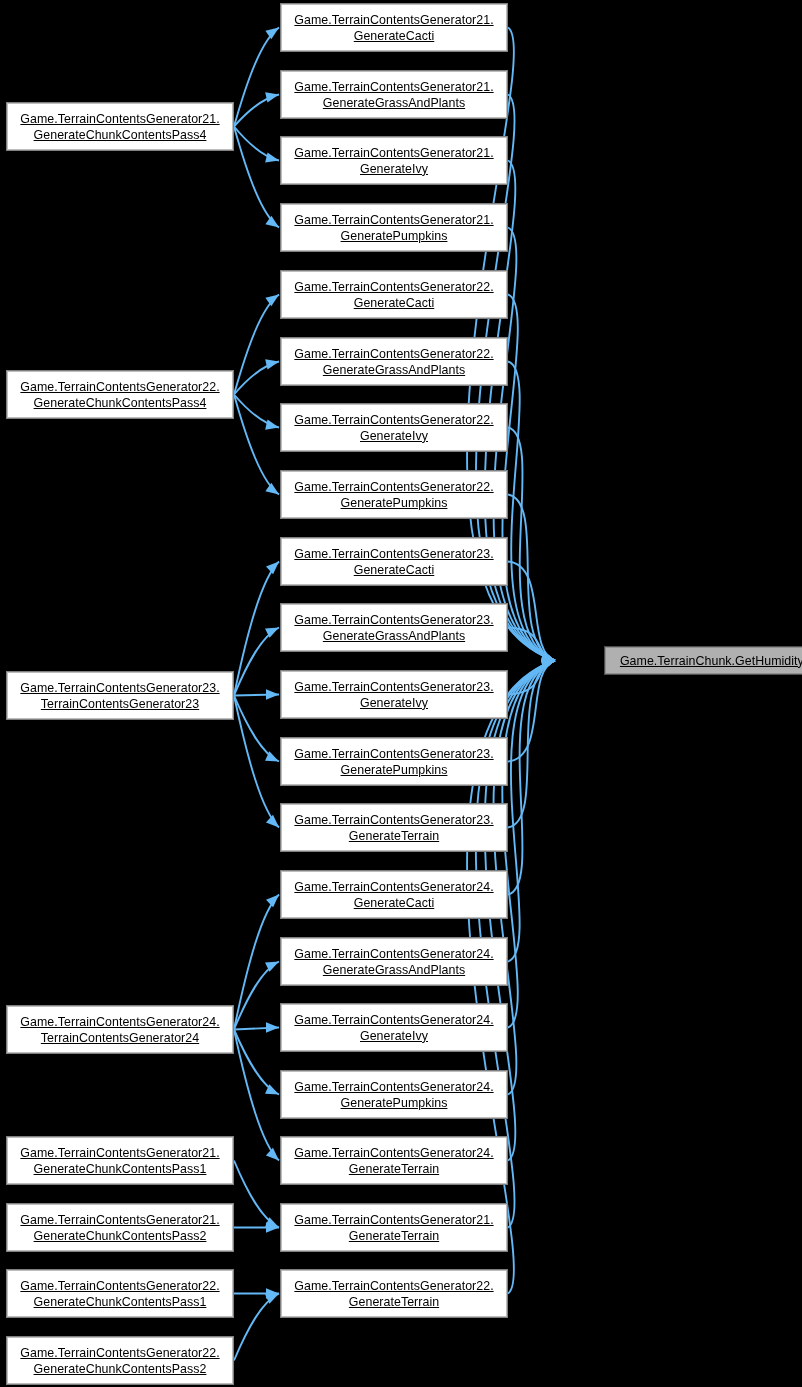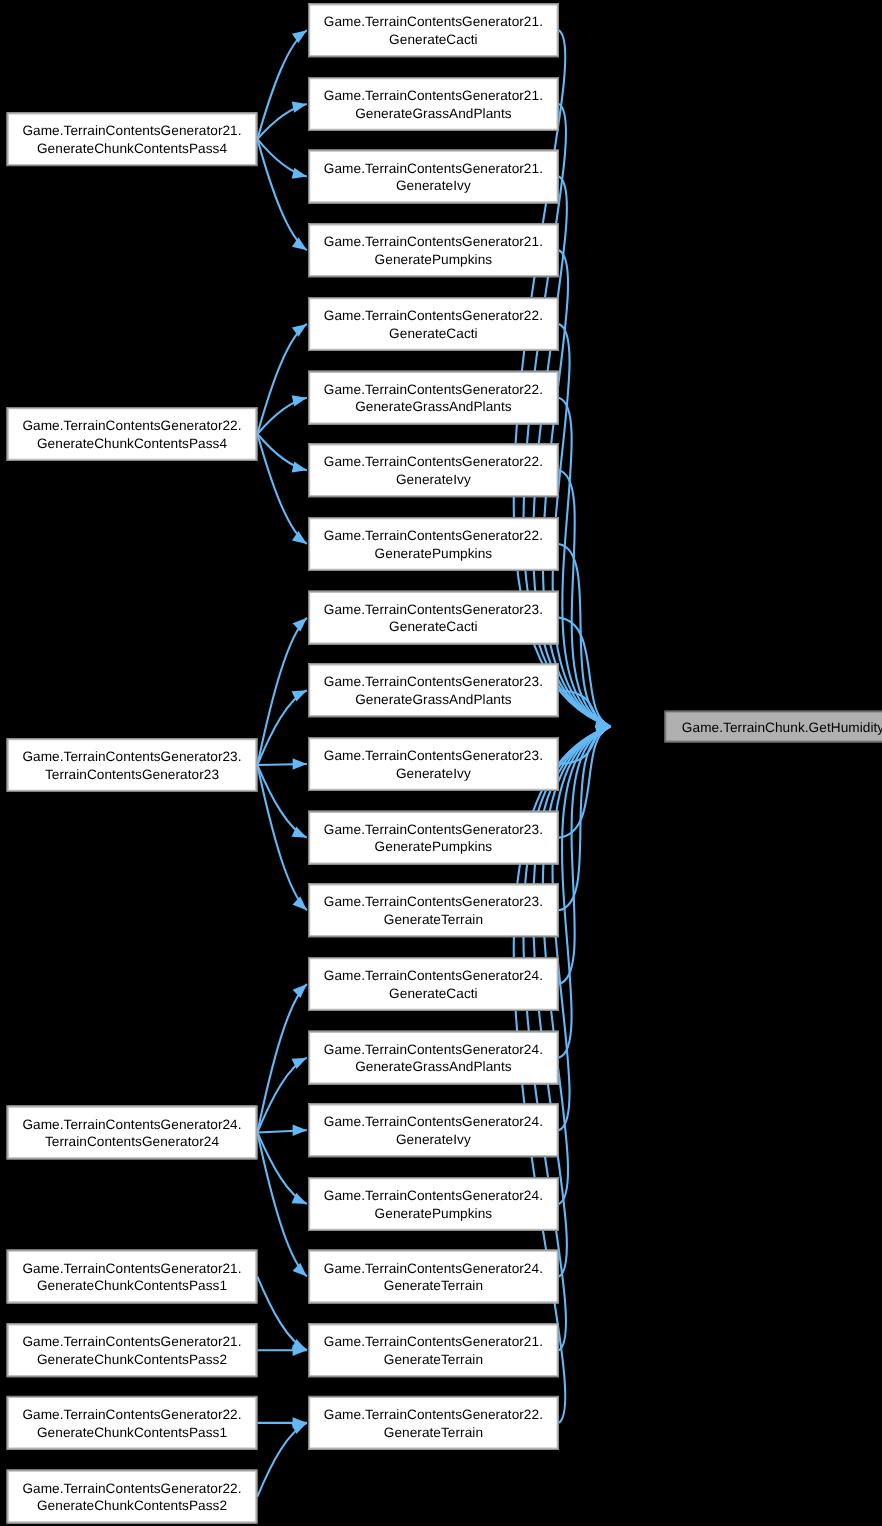--- a/index.html
+++ b/index.html
@@ -26,20 +26,21 @@
     display:flex;
     align-items:center;
     justify-content:center;
     text-align:center;
     color:#000000;
     font-size:12.4px;
     line-height:16px;
     letter-spacing:0.05px;
     padding:0 0;
     z-index:3;
+    text-decoration:underline;
   }
   .node.target{
     background:#b0b0b0;
     border:1px solid #4d4d4d;
     box-shadow:0 0 0 1px #8f8f8f inset;
   }
   .node .lbl{
     white-space:pre-line;
     display:block;
     width:100%;

